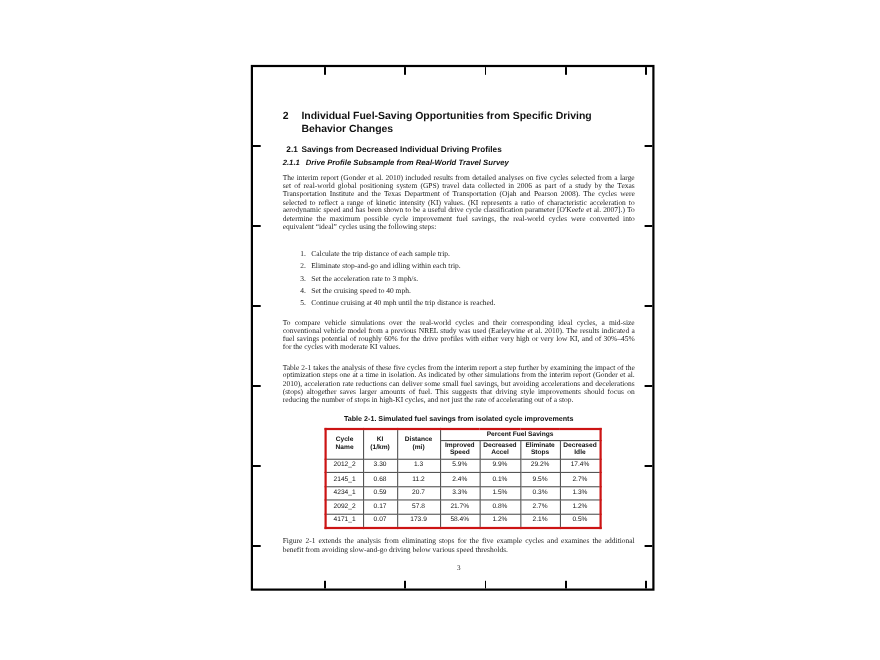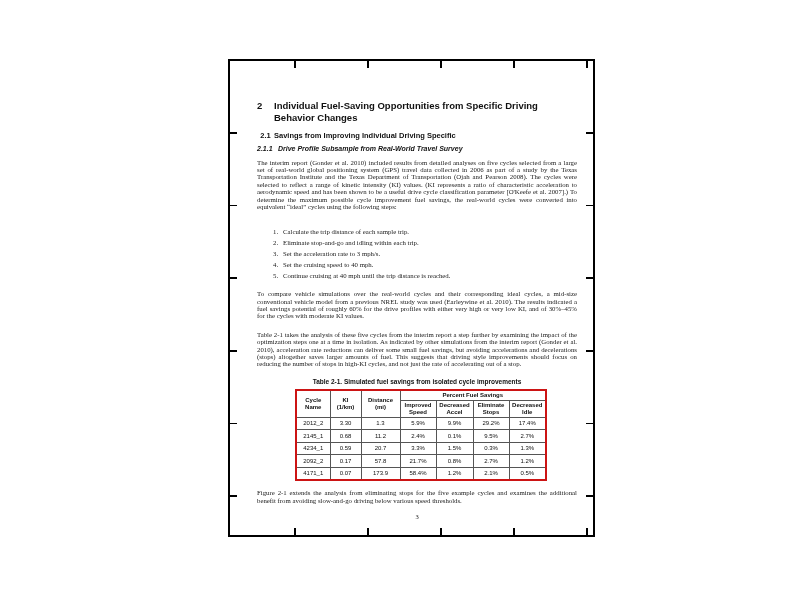--- a/index.html
+++ b/index.html
@@ -56,21 +56,21 @@
 
   <div class="content">
 
     <div class="h1">
       <span class="hnum">2</span>
       <span class="htext">Individual Fuel-Saving Opportunities from Specific Driving Behavior Changes</span>
     </div>
 
     <div class="h2">
       <span class="hnum">2.1</span>
-      <span class="htext">Savings from Improving Individual Driving Specific</span>
+      <span class="htext">Savings from Decreased Individual Driving Profiles</span>
     </div>
 
     <div class="h3">
       <span class="hnum">2.1.1</span>
       <span class="htext">Drive Profile Subsample from Real-World Travel Survey</span>
     </div>
 
     <p class="body">The interim report (Gonder et al. 2010) included results from detailed analyses on five cycles selected from a large set of real-world global positioning system (GPS) travel data collected in 2006 as part of a study by the Texas Transportation Institute and the Texas Department of Transportation (Ojah and Pearson 2008). The cycles were selected to reflect a range of kinetic intensity (KI) values. (KI represents a ratio of characteristic acceleration to aerodynamic speed and has been shown to be a useful drive cycle classification parameter [O'Keefe et al. 2007].) To determine the maximum possible cycle improvement fuel savings, the real-world cycles were converted into equivalent “ideal” cycles using the following steps:</p>
 
     <div class="steps">

